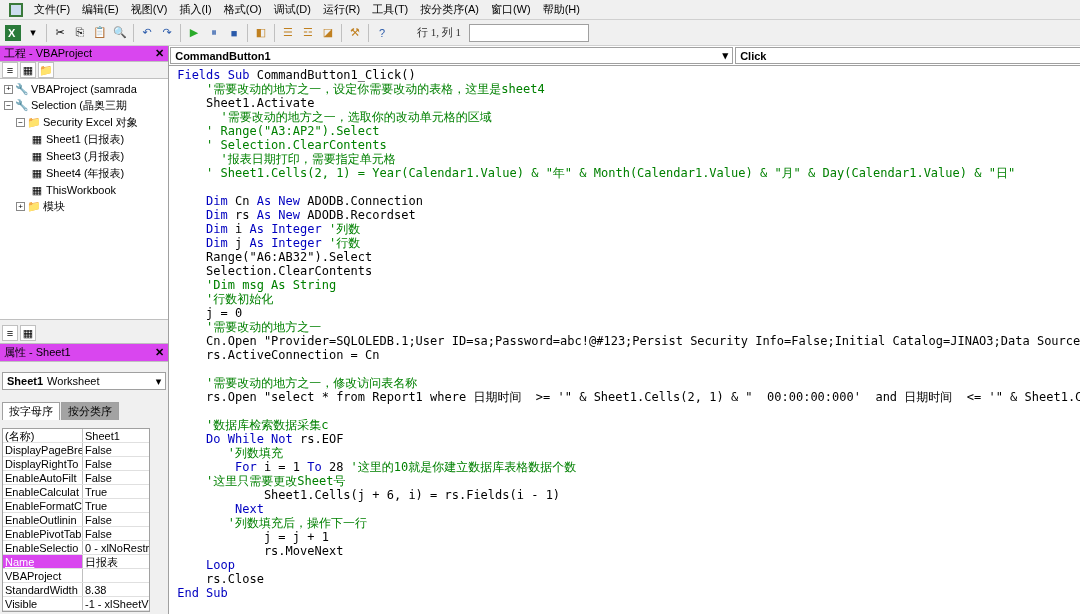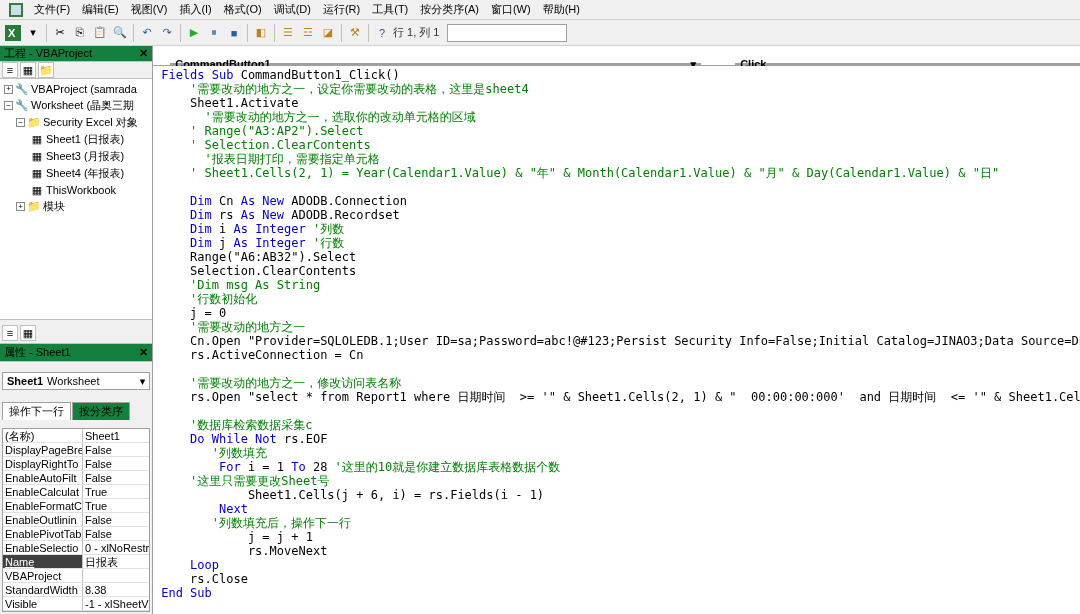--- a/index.html
+++ b/index.html
@@ -3,51 +3,51 @@
 <meta charset="utf-8">
 <style>
 * { box-sizing: border-box; margin: 0; padding: 0; }
 body { font-family: "Microsoft YaHei", SimSun, Arial, sans-serif; font-size: 11px; background: #f0f0f0; overflow: hidden; width: 1080px; height: 614px; }
 .menubar { background: #f0f0f0; height: 20px; display: flex; align-items: center; padding: 0 8px; border-bottom: 1px solid #d0d0d0; }
 .menubar .icon-vba { width: 16px; height: 16px; margin-right: 4px; display: inline-flex; align-items: center; justify-content: center; }
 .menubar .menu-item { padding: 2px 6px; cursor: default; }
 .toolbar { background: #f0f0f0; height: 26px; display: flex; align-items: center; padding: 0 4px; gap: 2px; border-bottom: 1px solid #d0d0d0; }
 .toolbar .tb-icon { width: 18px; height: 18px; display: inline-flex; align-items: center; justify-content: center; }
 .toolbar .sep { width: 1px; height: 18px; background: #c0c0c0; margin: 0 2px; }
-.toolbar .status { margin-left: 0; color: #333; }
+.toolbar .status { margin-left: 24px; color: #333; font-family: Liberation Serif, serif; }
 .toolbar .combo { margin-left: 6px; width: 120px; height: 18px; border: 1px solid #a0a0a0; background: #fff; }
 .main { display: flex; height: 568px; }
 .left { width: 170px; display: flex; flex-direction: column; border-right: 1px solid #a0a0a0; }
-.panel-title { background: #15803d; border-bottom: 1px solid #c0c0c0; height: 18px; display: flex; align-items: center; justify-content: space-between; padding: 0 4px; font-size: 11px; }
+.panel-title { background: #d946ef; border-bottom: 1px solid #c0c0c0; height: 18px; display: flex; align-items: center; justify-content: space-between; padding: 0 4px; font-size: 11px; }
 .panel-title .close { cursor: default; font-weight: bold; }
 .proj-tb { height: 22px; background: #f0f0f0; display: flex; align-items: center; gap: 2px; padding: 0 2px; border-bottom: 1px solid #c0c0c0; }
 .proj-tb .ptb-icon { width: 16px; height: 16px; display: inline-flex; align-items: center; justify-content: center; border: 1px solid #c0c0c0; background: #fff; }
 .tree { flex: 0 0 auto; height: 240px; background: #fff; overflow: auto; font-size: 11px; padding: 2px 0; }
 .tree .node { white-space: nowrap; padding: 1px 0 1px 4px; display: flex; align-items: center; gap: 2px; }
 .tree .ind1 { padding-left: 16px; }
 .tree .ind2 { padding-left: 30px; }
 .tree .exp { width: 9px; height: 9px; border: 1px solid #888; background: #fff; display: inline-flex; align-items: center; justify-content: center; font-size: 8px; line-height: 1; }
 .tree .ticon { width: 14px; height: 14px; display: inline-flex; align-items: center; justify-content: center; }
 .gap { height: 40px; background: #f0f0f0; border-top: 1px solid #c0c0c0; border-bottom: 1px solid #c0c0c0; display:flex; align-items:flex-end; padding:2px;}
 .gap .ptb-icon{width:16px;height:16px;border:1px solid #c0c0c0;background:#fff;margin-right:2px;display:inline-flex;align-items:center;justify-content:center;}
 .props { flex: 1; display: flex; flex-direction: column; background: #f0f0f0; gap: 8px; }
 .props-combo { margin: 2px; height: 18px; background: #fff; border: 1px solid #a0a0a0; display: flex; align-items: center; padding: 0 4px; }
 .props-combo b { font-weight: bold; margin-right: 4px; }
 .props-combo .dd { margin-left: auto; }
 .tabs { display: flex; margin: 2px 2px 0 2px; }
-.tab { border: 1px solid #a0a0a0; border-bottom: none; padding: 1px 6px; background: #15803d; font-size: 11px; margin-right: 1px; }
+.tab { border: 1px solid #a0a0a0; border-bottom: none; padding: 1px 6px; background: #a3a3a3; font-size: 11px; margin-right: 1px; }
 .tab.active { background: #fff; }
-.prop-grid { flex: 1; background: #fff; border: 1px solid #a0a0a0; margin: 0 2px 2px 2px; overflow: auto; }
+.prop-grid { flex: 1; background: #fff; border: 1px solid #a0a0a0; margin: 0 18px 2px 2px; overflow: auto; }
 .prop-row { display: flex; border-bottom: 1px solid #e0e0e0; font-size: 11px; height: 14px; line-height: 14px; }
 .prop-row .pn { width: 80px; border-right: 1px solid #c0c0c0; padding-left: 2px; overflow: hidden; white-space: nowrap; }
 .prop-row .pv { flex: 1; padding-left: 2px; overflow: hidden; white-space: nowrap; }
-.prop-row.sel .pn { background: #404040; color: #fff; text-decoration: underline; }
+.prop-row.sel .pn { background: #d946ef; color: #fff; text-decoration: underline; }
 .right { flex: 1; display: flex; flex-direction: column; background: #fff; }
 .code-header { height: 20px; display: flex; border-bottom: 1px solid #a0a0a0; }
-.code-header .combo-obj, .code-header .combo-proc { flex: 1; border: 1px solid #a0a0a0; background: #fff; display: flex; align-items: center; padding: 0 4px; font-weight: bold; font-size: 11px; margin: 17px; }
+.code-header .combo-obj, .code-header .combo-proc { flex: 1; border: 1px solid #a0a0a0; background: #fff; display: flex; align-items: center; padding: 0 4px; font-weight: bold; font-size: 11px; margin: 1px; }
 .code-header .dd { margin-left: auto; }
 .code { flex: 1; overflow: auto; background: #fff; font-family: "SimSun", "NSimSun", monospace; font-size: 12px; line-height: 14px; padding: 2px 0 2px 8px; white-space: pre; position: relative; }
 .kw { color: #0000c0; }
 .cm { color: #008000; }
 .blk { color: #000; }
 </style>
 </head>
 <body>
 
 <div class="menubar">
@@ -117,21 +117,21 @@
     </div>
     <div class="tree">
       <div class="node">
           <span class="exp">+</span>
           <span class="ticon">🔧</span>
           <span>VBAProject (samrada</span>
         </div>
       <div class="node">
           <span class="exp">−</span>
           <span class="ticon">🔧</span>
-          <span>Worksheet (晶奥三期</span>
+          <span>Selection (晶奥三期</span>
         </div>
       <div class="node ind1">
           <span class="exp">−</span>
           <span class="ticon">📁</span>
           <span>Security Excel 对象</span>
         </div>
       <div class="node ind2">
           <span class="ticon">▦</span>
           <span>Sheet1 (日报表)</span>
         </div>
@@ -161,21 +161,21 @@
       <div class="panel-title">
         <span>属性 - Sheet1</span>
         <span class="close">✕</span>
       </div>
       <div class="props-combo">
         <b>Sheet1</b>
         <span>Worksheet</span>
         <span class="dd">▾</span>
       </div>
       <div class="tabs">
-        <div class="tab active">操作下一行</div>
+        <div class="tab active">按字母序</div>
         <div class="tab">按分类序</div>
       </div>
       <div class="prop-grid" id="prop-grid">
           <div class="prop-row">
             <div class="pn">(名称)</div>
             <div class="pv">Sheet1</div>
           </div>
           <div class="prop-row">
             <div class="pn">DisplayPageBre</div>
             <div class="pv">False</div>

